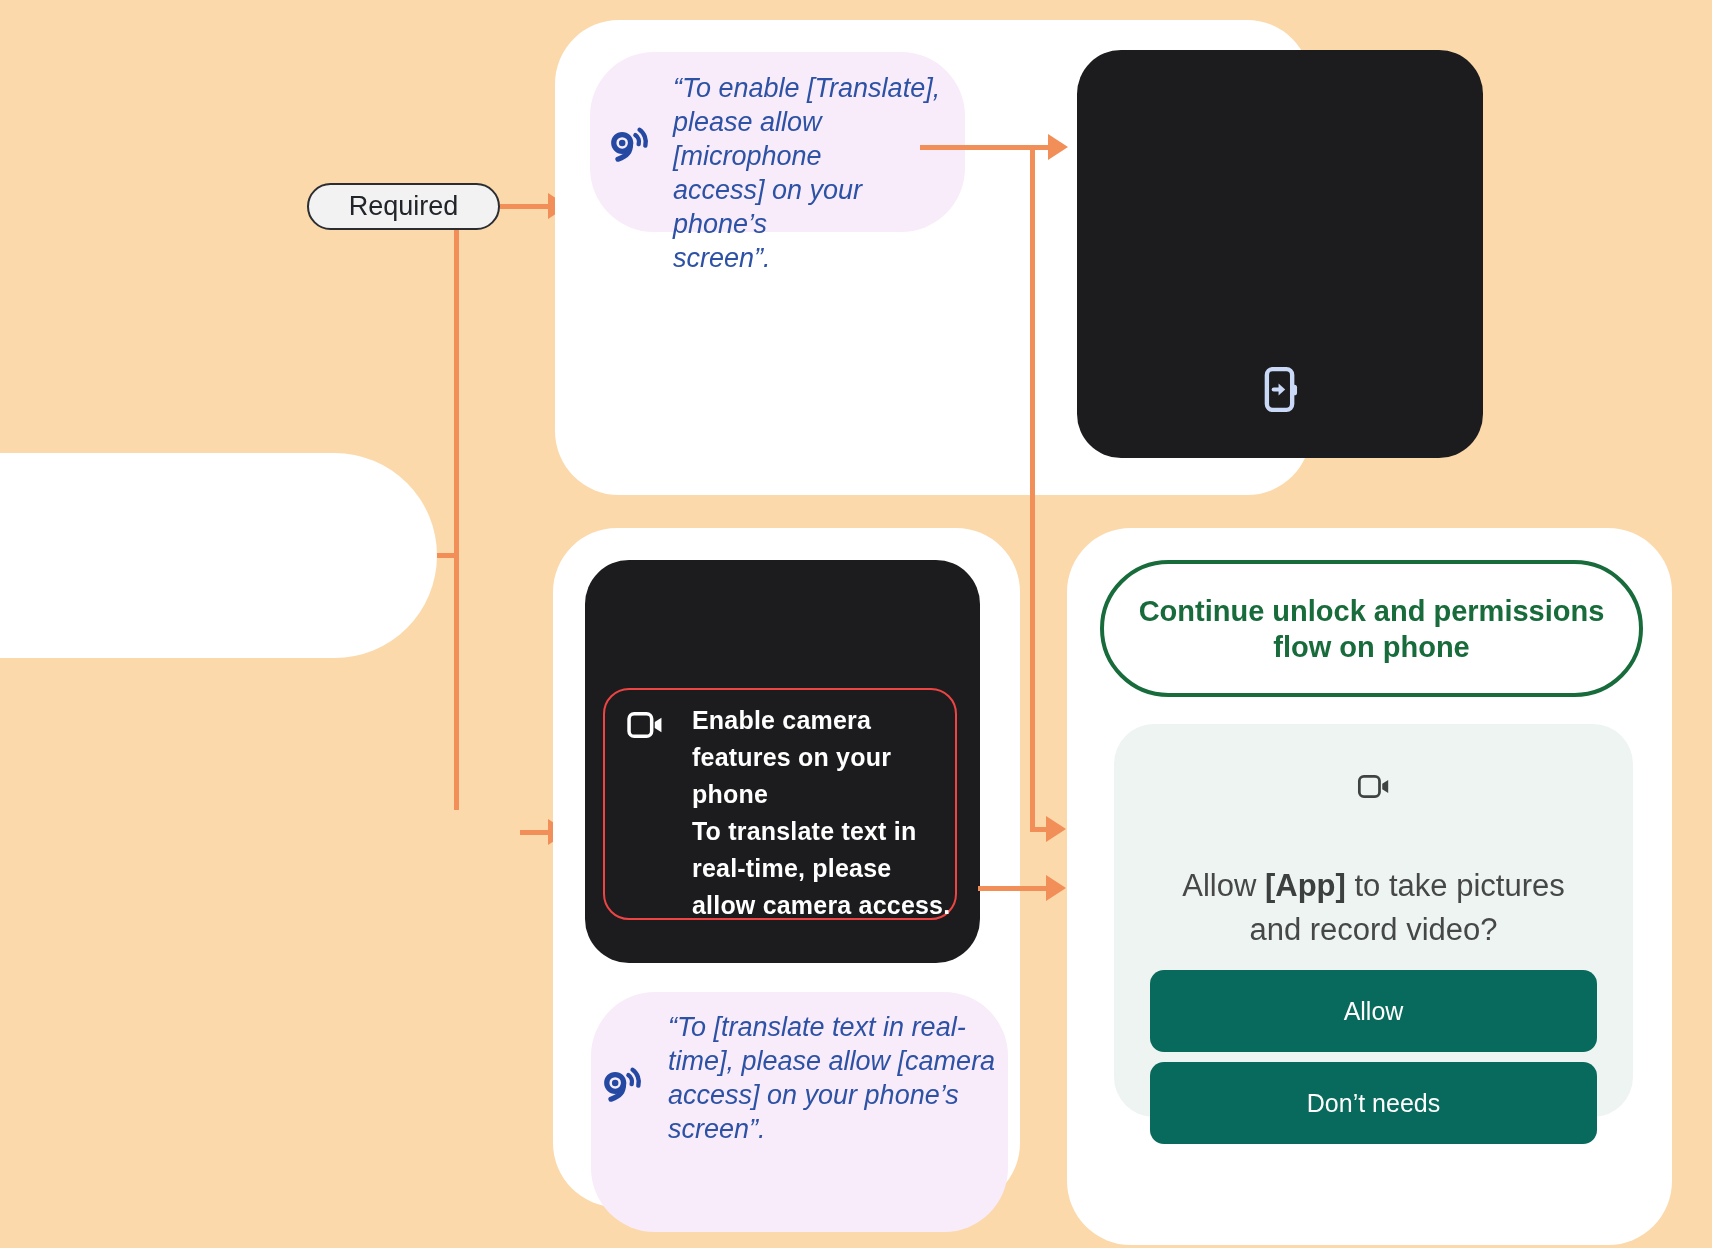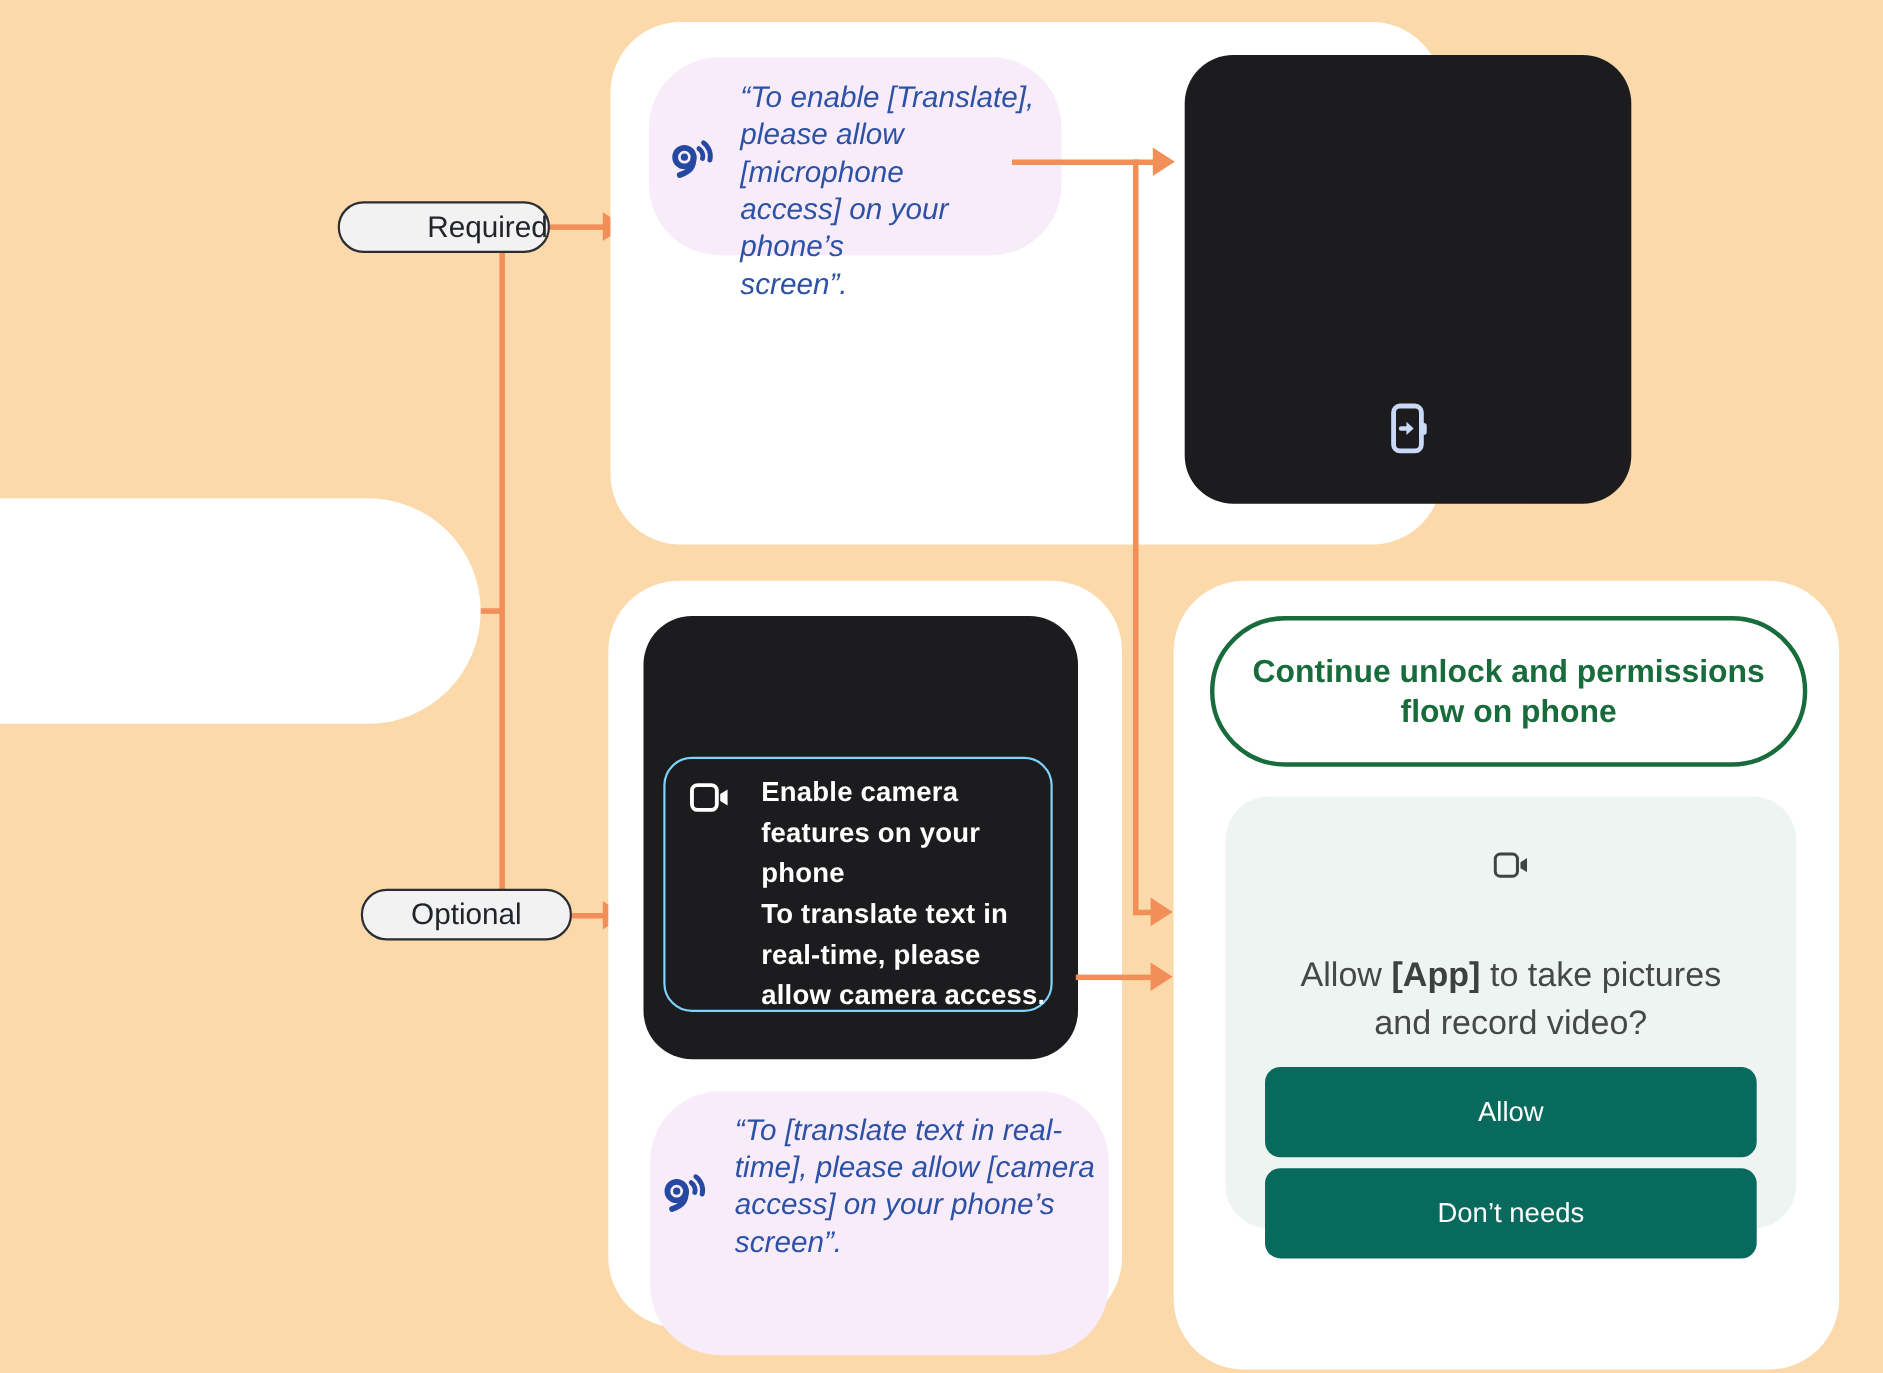--- a/index.html
+++ b/index.html
@@ -40,21 +40,21 @@
   .bubble{position:absolute;background:#F8ECFA;border-radius:64px;}
   .bubble-text{
     position:absolute;color:#2D52A5;font-style:italic;
     font-size:27px;line-height:34px;font-weight:400;
   }
 
   
   .glass{position:absolute;background:#1C1C1E;border-radius:44px;}
   .hud{
     position:absolute;left:18px;top:128px;width:354px;height:232px;box-sizing:border-box;
-    border:2px solid #7dd3fc;border-radius:26px;
+    border:2px solid #ef4444;border-radius:26px;
   }
   .hud-text{
     position:absolute;left:87px;top:12px;width:260px;color:#fff;
     font-size:25px;line-height:37px;font-weight:700;letter-spacing:.2px;
   }
 
   
   .continue-pill{
     position:absolute;left:33px;top:32px;width:543px;height:137px;box-sizing:border-box;
     border:4px solid #186B3B;border-radius:70px;background:#fff;
@@ -165,25 +165,22 @@
       <div class="bubble-text pre" style="left:77px;top:18px;width:330px;">“To [translate text in real-
 time], please allow [camera
 access] on your phone’s
 screen”.</div>
     </div>
   </div>
 
   <div class="line" style="left:978px;top:886px;width:70px;height:5px;"></div>
   <div class="ah" style="left:1046px;top:875px;"></div>
 
-  <div class="branch-pill" style="left:307px;top:183px;width:193px;justify-content:flex-end;">
+  <div class="branch-pill" style="left:307px;top:183px;width:193px;">
     <span>Required</span>
-  </div>
-  <div class="branch-pill" style="left:328px;top:808px;width:192px;">
-    <span>Optional</span>
   </div>
 
   <div class="blob-left"></div>
 
   <div class="panel" style="left:1067px;top:528px;width:605px;height:717px;">
     <div class="continue-pill">
       <span class="pre">Continue unlock and permissions
 flow on phone</span>
     </div>
 

